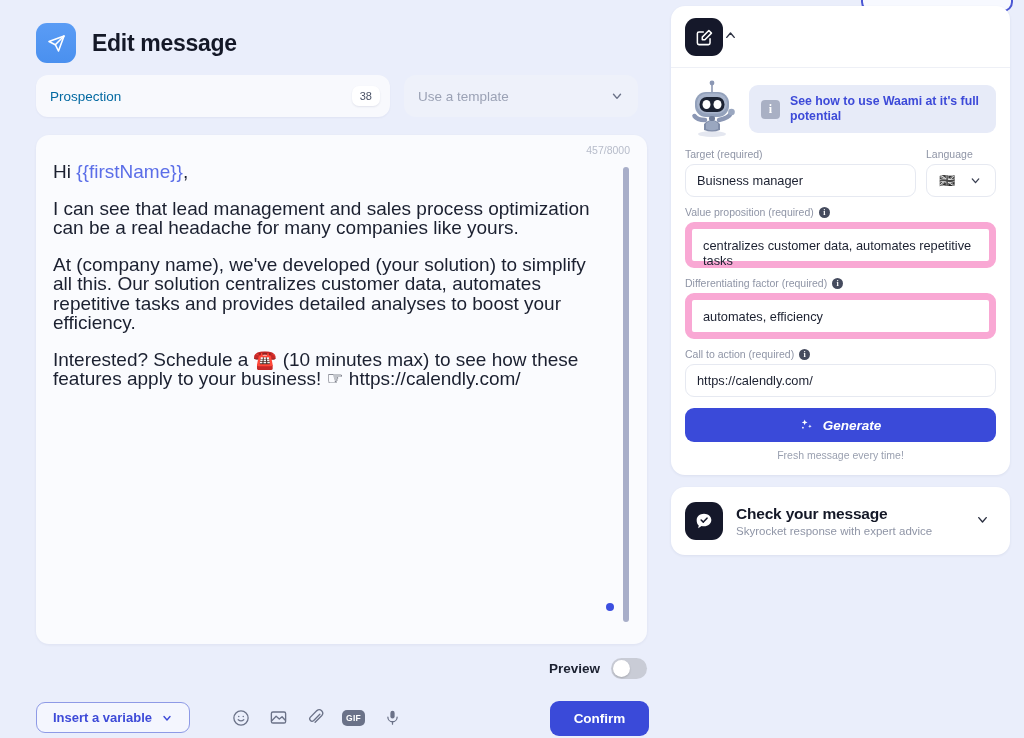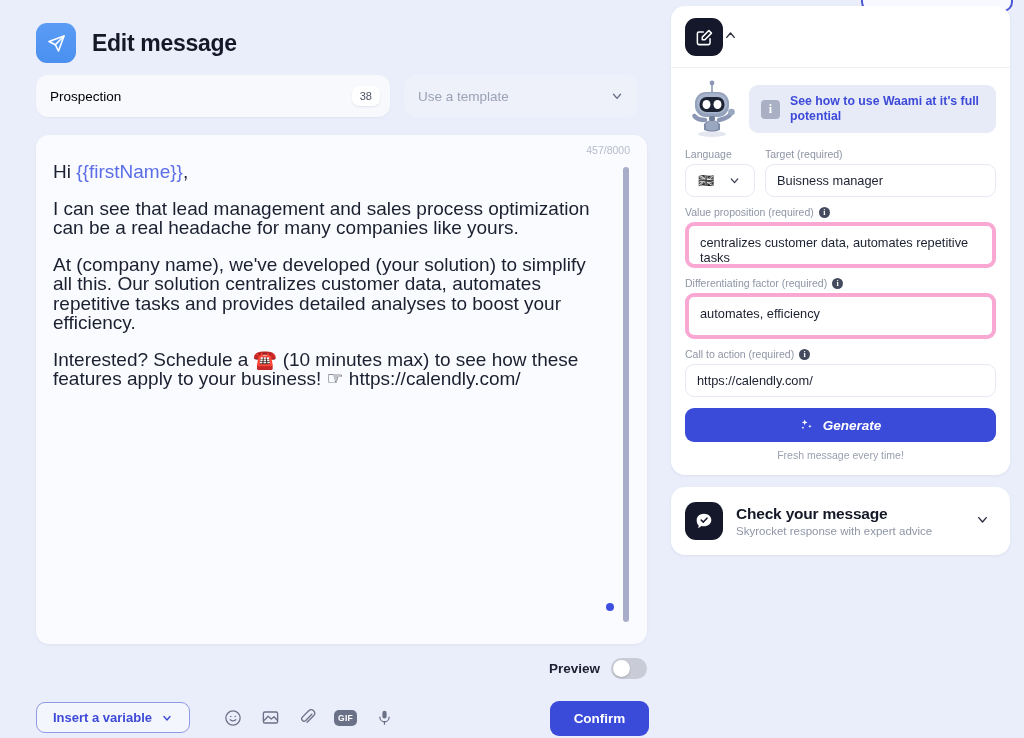--- a/index.html
+++ b/index.html
@@ -29,21 +29,21 @@
     display: flex; align-items: center; justify-content: center;
   }
   .hdr-title { font-size: 23px; font-weight: bold; color: #141827; letter-spacing: -0.3px; }
 
   .row-top { position: absolute; left: 36px; top: 59px; display: flex; gap: 14px; }
   .name-field {
     width: 354px; height: 42px; background: #f8f9fd; border-radius: 12px;
     display: flex; align-items: center; padding: 0 10px 0 14px; justify-content: space-between;
     box-shadow: 0 1px 2px rgba(30,40,90,.05);
   }
-  .name-text { font-size: 13.5px; color: #000000; }
+  .name-text { font-size: 13.5px; color: #0369a1; }
   .counter-pill {
     background: #ffffff; border-radius: 7px; font-size: 11px; color: #4a5266;
     padding: 4px 8px; box-shadow: 0 1px 2px rgba(30,40,90,.10);
   }
   .tpl-field {
     width: 234px; height: 42px; background: #eef1fa; border-radius: 12px;
     display: flex; align-items: center; padding: 0 14px; justify-content: space-between;
   }
   .tpl-text { font-size: 13.5px; color: #9ba2b5; }
 
@@ -81,21 +81,21 @@
   .preview-label { font-size: 13.5px; font-weight: bold; color: #1b2030; }
   .toggle {
     width: 36px; height: 21px; border-radius: 11px; background: #c9ccd6;
     position: relative;
   }
   .toggle .knob {
     position: absolute; left: 2px; top: 2px; width: 17px; height: 17px;
     border-radius: 50%; background: #fff; box-shadow: 0 1px 2px rgba(0,0,0,.18);
   }
 
-  .bottom-bar { position: absolute; left: 36px; top: 686px; display: flex; align-items: center; gap: 16px; }
+  .bottom-bar { position: absolute; left: 36px; top: 686px; display: flex; align-items: center; gap: 24px; }
   .insert-btn {
     height: 31px; padding: 0 16px; border-radius: 9px;
     border: 1.3px solid #8e9ae6; background: #f4f6fe;
     display: flex; align-items: center; gap: 9px;
     font-size: 13px; font-weight: bold; color: #3d4ad8;
   }
   .icon-row { display: flex; align-items: center; gap: 17px; margin-left: 17px; }
   .tool-ic { width: 20px; height: 20px; display: flex; align-items: center; justify-content: center; }
   .gif-chip {
     background: #6b7288; color: #fff; font-size: 8.5px; font-weight: bold;
@@ -152,21 +152,21 @@
   .lang-box {
     width: 70px; height: 33px; border: 1px solid #e6e9f1; border-radius: 9px;
     background: #fff; display: flex; align-items: center; justify-content: space-around; padding: 0 6px;
   }
   .flag-glyph { font-size: 13px; filter: grayscale(1) contrast(.85); }
   .inp {
     height: 33px; border: 1px solid #e6e9f1; border-radius: 9px; background: #fff;
     display: flex; align-items: center; padding: 0 11px; font-size: 12.8px; color: #1b2030;
   }
   .ta {
-    height: 46px; border: 4px solid #f9a8d4; border-radius: 9px; background: #fff;
+    height: 46px; border: 7px solid #f9a8d4; border-radius: 9px; background: #fff;
     padding: 9px 11px; font-size: 12.8px; color: #1b2030;
   }
   .fld-group { margin-top: 9px; }
   .gen-btn {
     margin-top: 11px; height: 34px; border-radius: 9px; background: #3a4ad9;
     color: #fff; font-size: 13.5px; font-weight: bold;
     display: flex; align-items: center; justify-content: center; gap: 9px; font-style: italic;
   }
   .gen-note { text-align: center; font-size: 10.5px; color: #9aa0b0; margin-top: 7px; }
 
@@ -303,33 +303,33 @@
             <circle cx="46.5" cy="32" r="3.3" fill="#9aa7c0"></circle>
             <path d="M20 40 Q12 40 9.5 36" stroke="#8b97b4" stroke-width="4.5" fill="none" stroke-linecap="round"></path>
           </svg>
           <div class="promo-banner">
             <span class="info-ic">i</span>
             <span class="promo-txt">See how to use Waami at it's full potential</span>
           </div>
         </div>
 
         <div class="two-col">
+          <div style="flex:1">
+            <div class="fld-label">Target (required)</div>
+            <div class="inp">Buisness manager</div>
+          </div>
           <div>
             <div class="fld-label">Language</div>
             <div class="lang-box">
               <span class="flag-glyph">🇬🇧</span>
               <svg width="13" height="13" viewBox="0 0 24 24" fill="none" stroke="#3a3f52" stroke-width="2.4" stroke-linecap="round" stroke-linejoin="round">
                   <polyline points="6 9 12 16 18 9"></polyline>
                 </svg>
             </div>
           </div>
-          <div style="flex:1">
-            <div class="fld-label">Target (required)</div>
-            <div class="inp">Buisness manager</div>
-          </div>
         </div>
 
         <div class="fld-group">
           <div class="fld-label">
             <span>Value proposition (required)</span>
             <span class="info-dot">i</span>
           </div>
           <div class="ta">centralizes customer data, automates repetitive tasks</div>
         </div>
 

